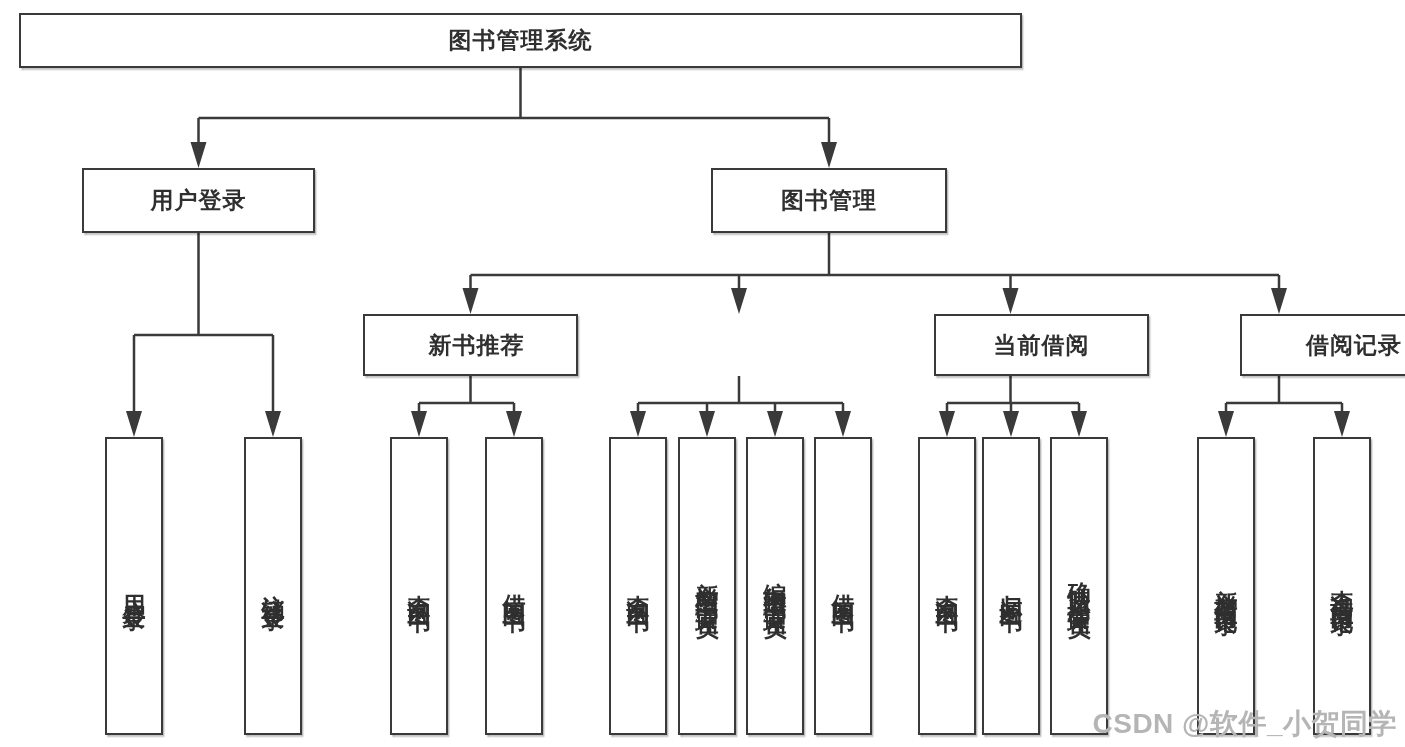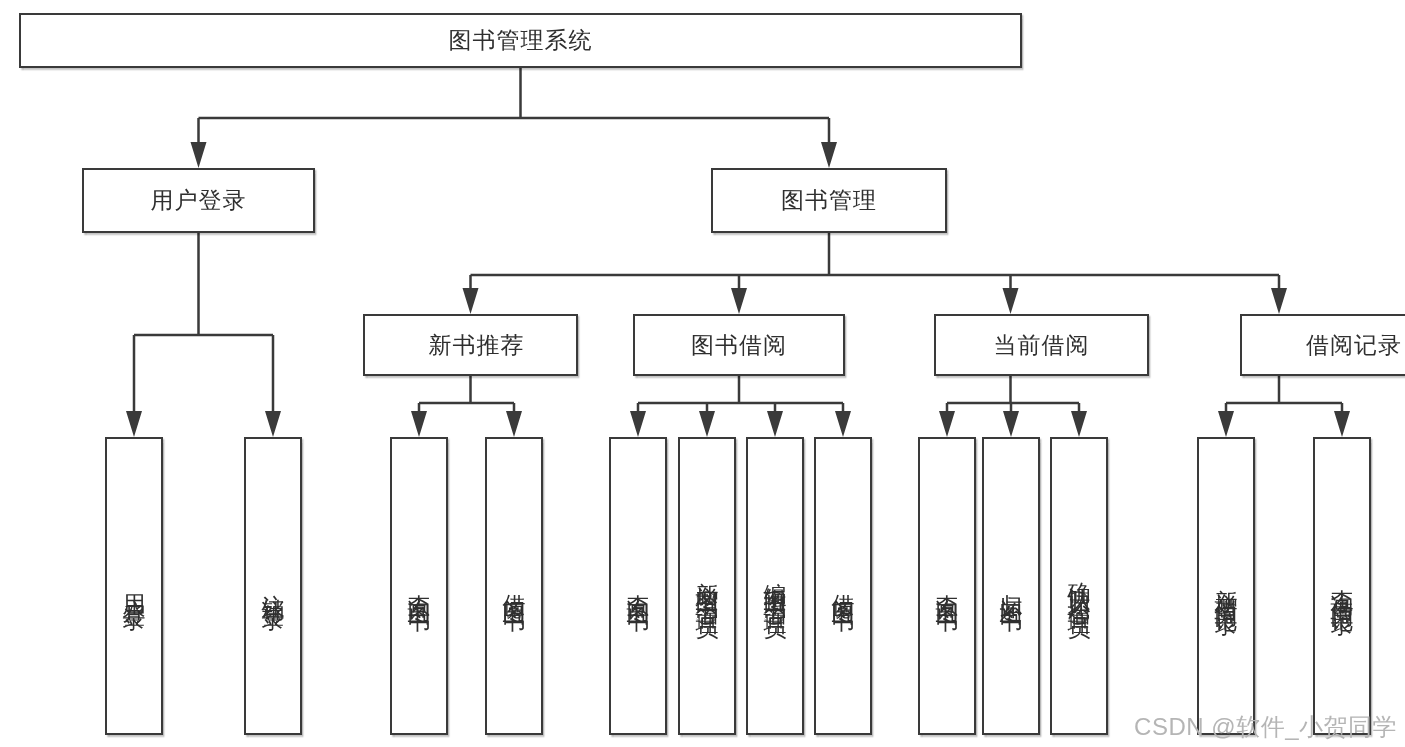--- a/index.html
+++ b/index.html
@@ -7,20 +7,21 @@
     padding: 0;
     background: #ffffff;
   }
   #canvas {
     position: relative;
     width: 1405px;
     height: 747px;
     background: #ffffff;
     font-family: "Liberation Sans", "DejaVu Sans", sans-serif;
     overflow: hidden;
+    font-weight: bold;
   }
   #connector-layer {
     position: absolute;
     inset: 0;
     width: 1405px;
     height: 747px;
   }
   .node {
     position: absolute;
     box-sizing: border-box;
@@ -73,21 +74,21 @@
   #leaf-d1 { left: 918px;  }
   #leaf-d2 { left: 982px;  }
   #leaf-d3 { left: 1050px; }
   #leaf-e1 { left: 1197px; }
   #leaf-e2 { left: 1313px; }
 
   #watermark {
     position: absolute;
     right: 8px;
     bottom: 4px;
-    font-size: 24px;
+    font-size: 28px;
     color: #b5b5b5;
     letter-spacing: 0.5px;
     white-space: nowrap;
     z-index: 5;
   }
 </style>
 </head>
 <body>
 
 <div id="canvas">
@@ -119,23 +120,20 @@
 
   <div class="node" id="node-user-login">
     <span class="hlabel">用户登录</span>
   </div>
   <div class="node" id="node-book-management">
     <span class="hlabel">图书管理</span>
   </div>
 
   <div class="node" id="node-new-book-recommend">
     <span class="hlabel">新书推荐</span>
-  </div>
-  <div class="node" id="node-book-borrow">
-    <span class="hlabel">图书借阅</span>
   </div>
   <div class="node" id="node-current-borrow">
     <span class="hlabel">当前借阅</span>
   </div>
   <div class="node" id="node-borrow-records">
     <span class="hlabel">借阅记录</span>
   </div>
 
   <div class="node vbox" id="leaf-a1">
     <span class="vlabel">用户登录</span>

